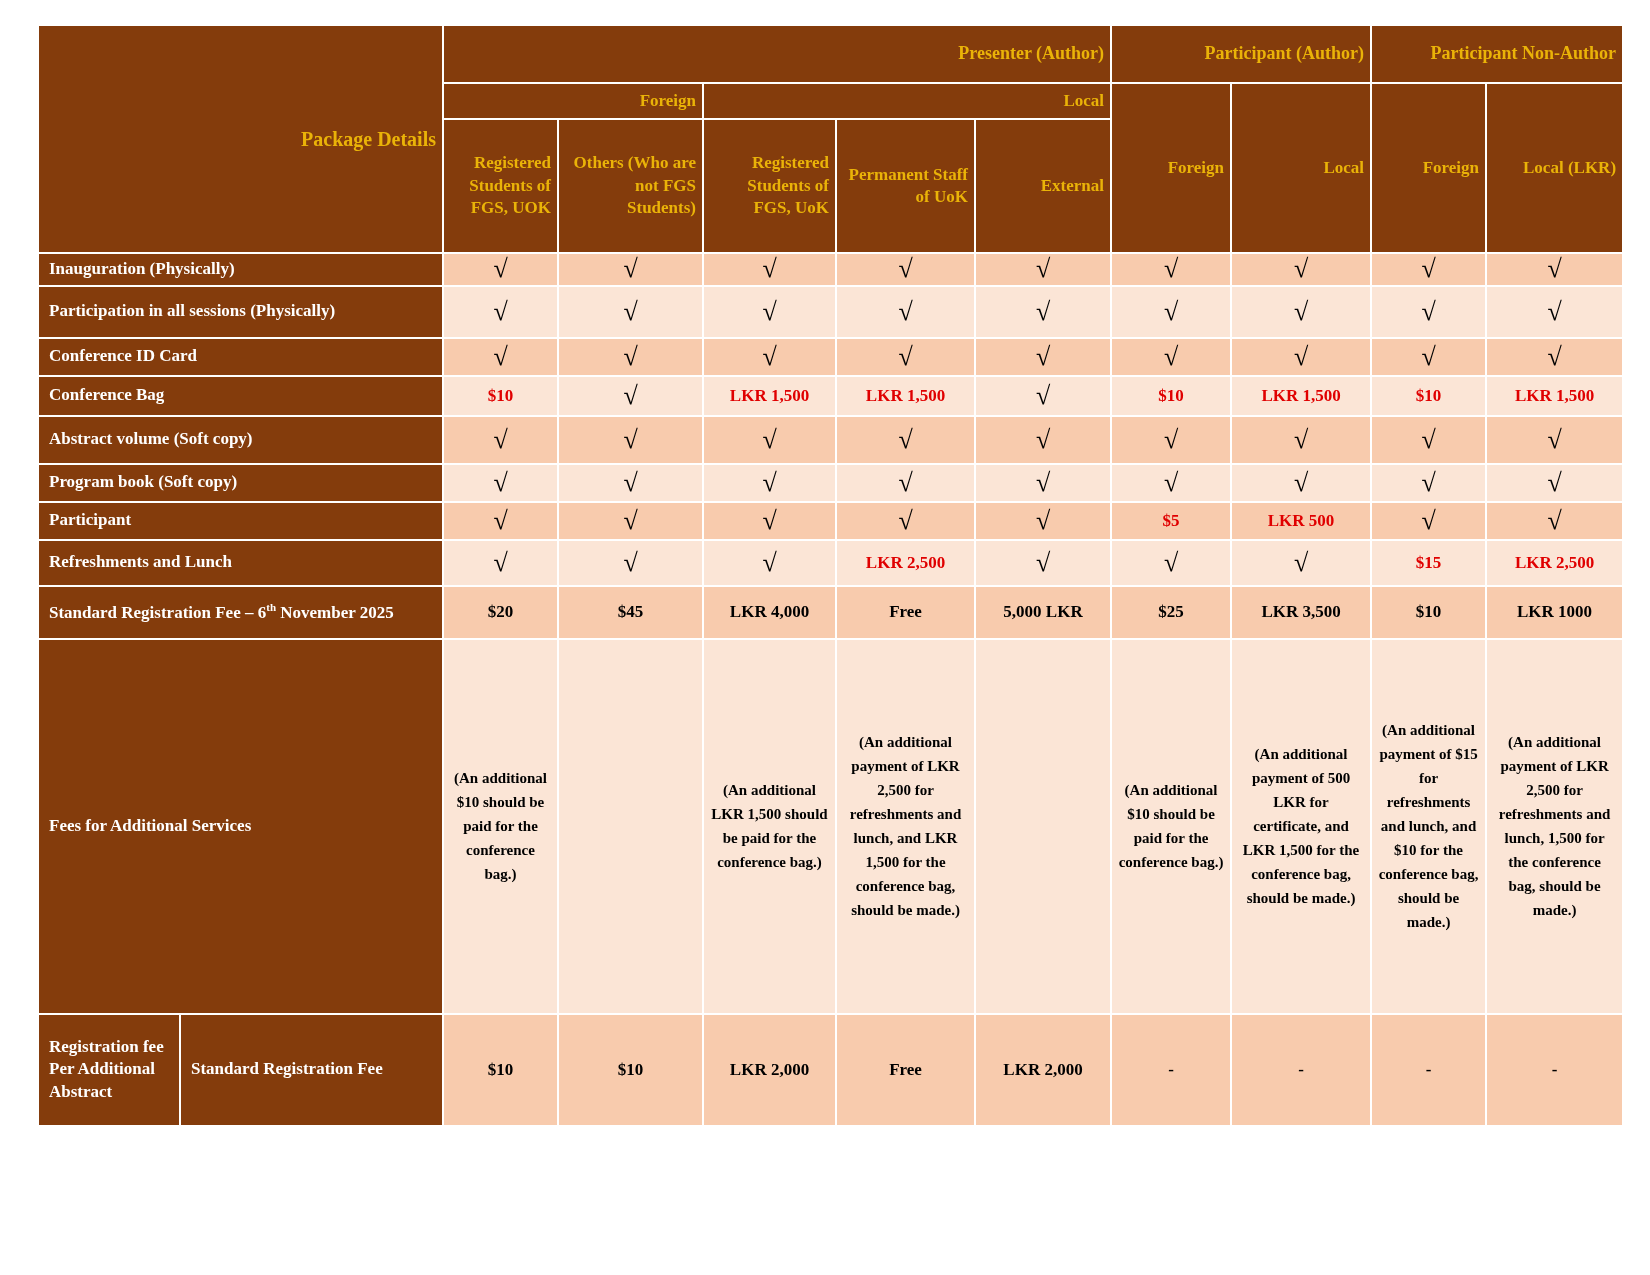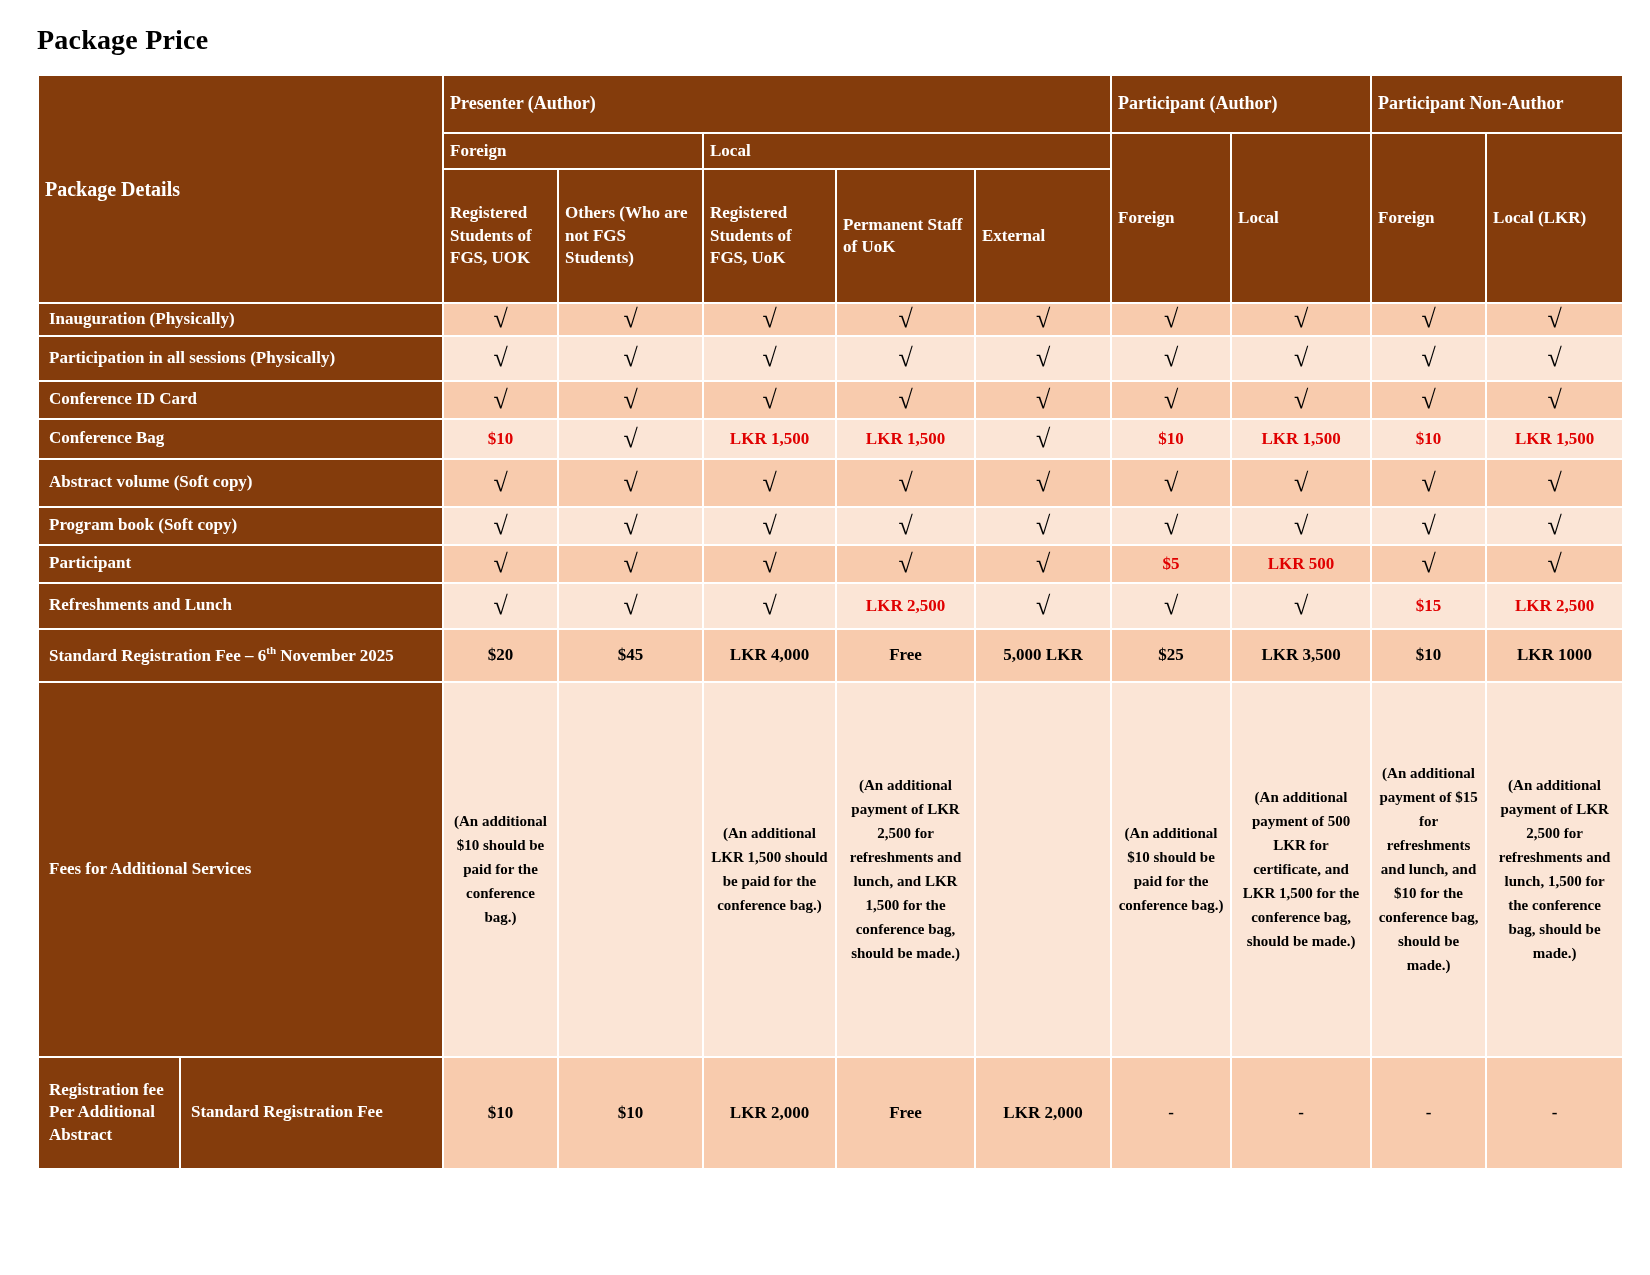--- a/index.html
+++ b/index.html
@@ -20,22 +20,22 @@
   }
   table{
     border-collapse:collapse;table-layout:fixed;width:1585px;
   }
   th,td{
     border:2px solid #ffffff;
     font-weight:bold;
     overflow:hidden;
   }
   thead th{
-    background:var(--brown);color:#ffffff;
-    text-align:left;vertical-align:middle;
+    background:var(--brown);color:#eab308;
+    text-align:right;vertical-align:middle;
     padding:2px 6px;line-height:1.32;
   }
   th.pkg{font-size:20px;}
   th.grp{font-size:18px;height:52px;}
   th.sub{font-size:17px;height:30px;}
   th.colhead{font-size:17px;height:128px;}
   th.rowlabel{
     background:var(--brown);color:#fff;
     text-align:left;vertical-align:middle;
     padding:4px 10px;font-size:17px;line-height:1.35;
@@ -48,21 +48,20 @@
     font-size:17px;padding:2px 5px;line-height:1.3;
   }
   td.check{font-size:26px;line-height:1;padding:0;}
   td.red{color:var(--red);}
   td.note{font-size:15px;line-height:1.6;padding:4px 6px;}
 </style>
 </head>
 <body>
 
 <div class="page">
-  <h1 class="title">Package Price</h1>
 
   <table>
     <colgroup>
       <col style="width:142px">
         <col style="width:263px">
       <col style="width:115px">
         <col style="width:145px">
         <col style="width:133px">
       <col style="width:139px">
         <col style="width:136px">
@@ -100,21 +99,21 @@
           <td class="cell check">√</td>
           <td class="cell check">√</td>
           <td class="cell check">√</td>
           <td class="cell check">√</td>
           <td class="cell check">√</td>
           <td class="cell check">√</td>
           <td class="cell check">√</td>
           <td class="cell check">√</td>
           <td class="cell check">√</td>
         </tr>
-        <tr class="band-b" style="height: 45px;">
+        <tr class="band-b" style="height: 52px;">
           <th class="rowlabel" colspan="2">Participation in all sessions (Physically)</th>
           <td class="cell check">√</td>
           <td class="cell check">√</td>
           <td class="cell check">√</td>
           <td class="cell check">√</td>
           <td class="cell check">√</td>
           <td class="cell check">√</td>
           <td class="cell check">√</td>
           <td class="cell check">√</td>
           <td class="cell check">√</td>

